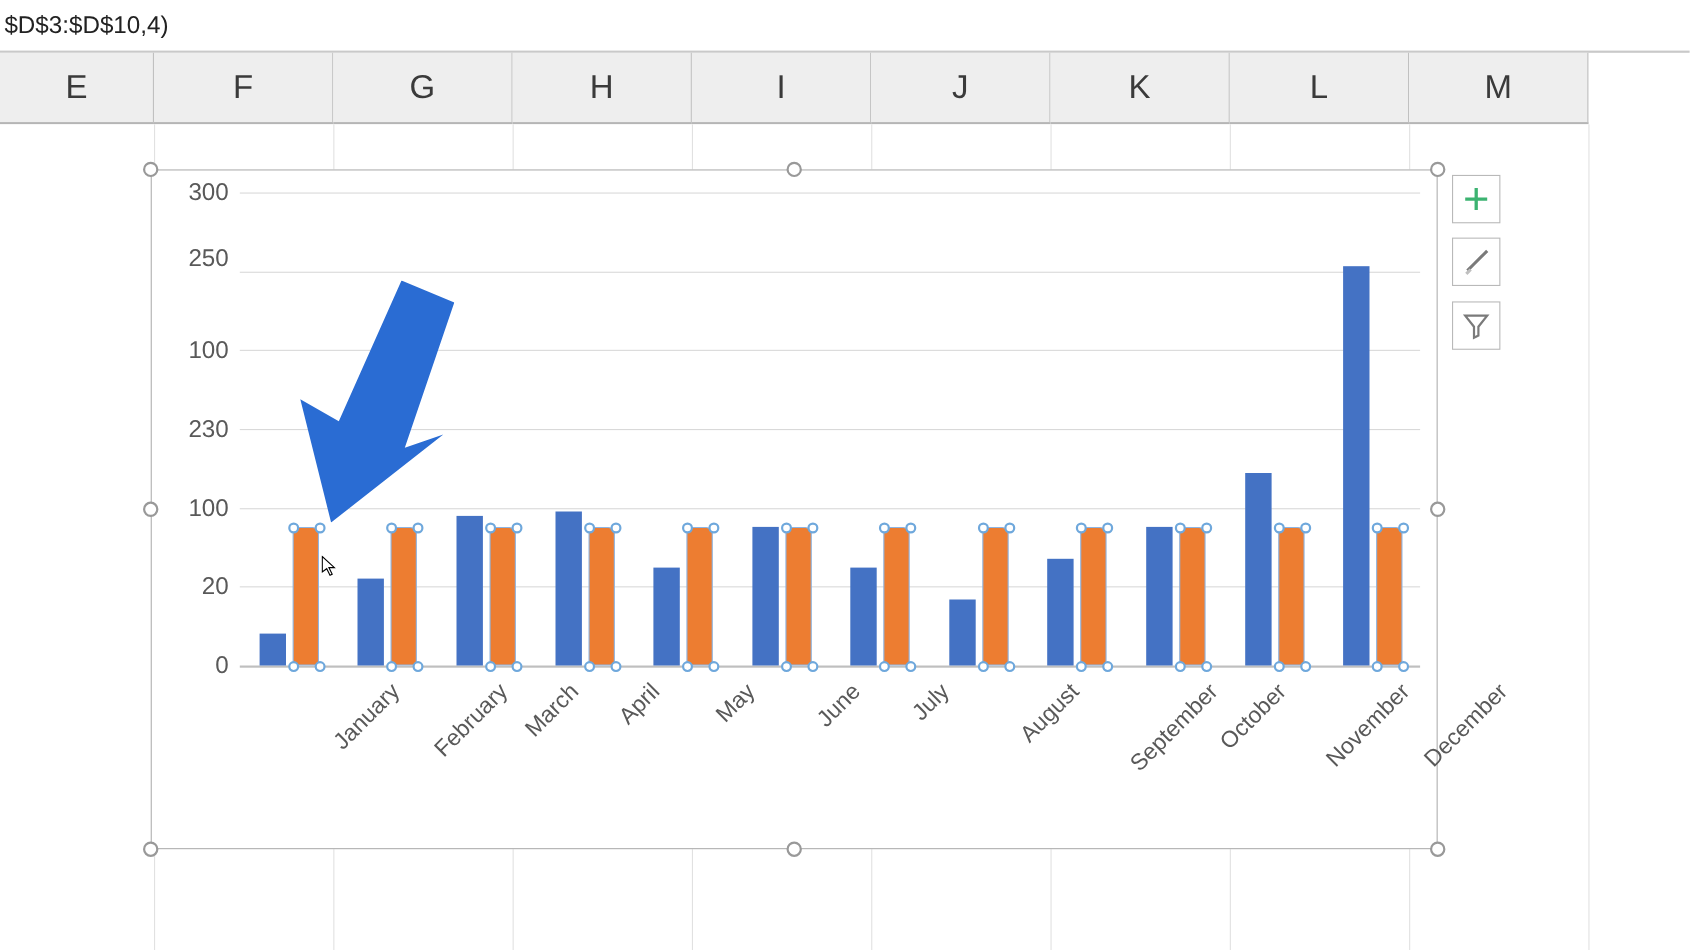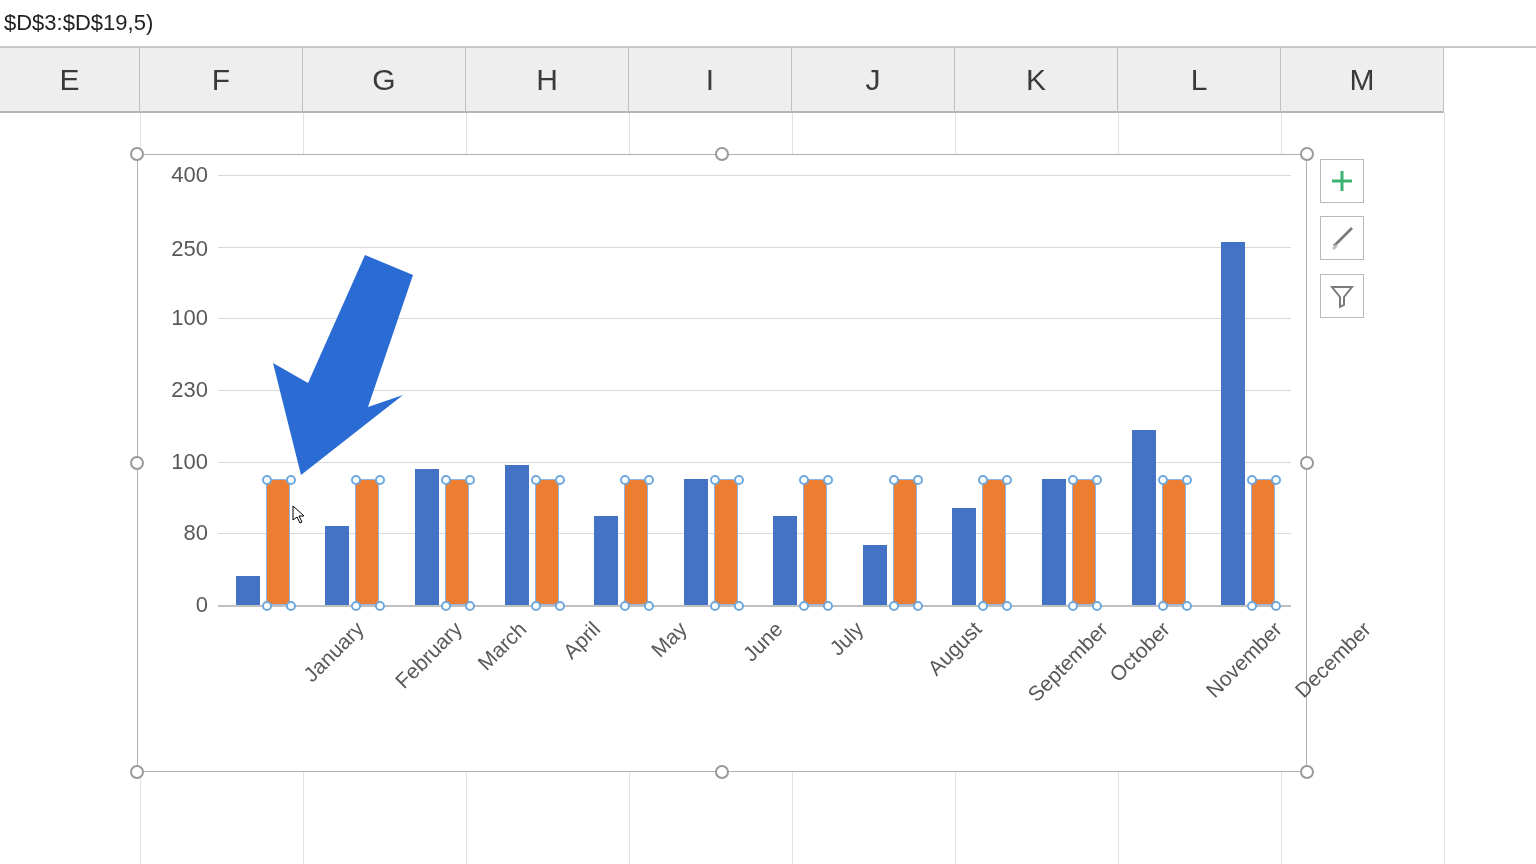--- a/index.html
+++ b/index.html
@@ -166,21 +166,21 @@
   .mouse-cursor {
     position: absolute;
     width: 14px; height: 20px;
     pointer-events: none;
   }
 </style>
 </head>
 <body>
 
 <div class="formula-strip">
-  <span class="formula-text">$D$3:$D$19,5)</span>
+  <span class="formula-text">$D$3:$D$10,4)</span>
 </div>
 
 <div class="col-header-row" id="colrow">
     <div class="col-header" style="width: 140px;">E</div>
     <div class="col-header" style="width: 163px;">F</div>
     <div class="col-header" style="width: 163px;">G</div>
     <div class="col-header" style="width: 163px;">H</div>
     <div class="col-header" style="width: 163px;">I</div>
     <div class="col-header" style="width: 163px;">J</div>
     <div class="col-header" style="width: 163px;">K</div>
@@ -198,31 +198,31 @@
     <div class="grid-col-line" style="left: 1118px;"></div>
     <div class="grid-col-line" style="left: 1281px;"></div>
     <div class="grid-col-line" style="left: 1444px;"></div>
   </div>
 
 <div class="chart-frame" id="chartframe">
   <div class="plot-area" id="plot">
       <div class="plot-gridline axis" style="top: 430px;"></div>
       <div class="y-label" style="top: 430px;">0</div>
       <div class="plot-gridline" style="top: 358.333px;"></div>
-      <div class="y-label" style="top: 358.333px;">80</div>
+      <div class="y-label" style="top: 358.333px;">20</div>
       <div class="plot-gridline" style="top: 286.667px;"></div>
       <div class="y-label" style="top: 286.667px;">100</div>
       <div class="plot-gridline" style="top: 215px;"></div>
       <div class="y-label" style="top: 215px;">230</div>
       <div class="plot-gridline" style="top: 143.333px;"></div>
       <div class="y-label" style="top: 143.333px;">100</div>
       <div class="plot-gridline" style="top: 71.6667px;"></div>
-      <div class="y-label" style="top: 74px;">250</div>
+      <div class="y-label" style="top: 60px;">250</div>
       <div class="plot-gridline" style="top: 0px;"></div>
-      <div class="y-label" style="top: 0px;">400</div>
+      <div class="y-label" style="top: 0px;">300</div>
       <div class="bar-group" style="left: 17.7917px;">
         <div class="bar bar-blue" style="height: 28.6667px;"></div>
         <div class="bar bar-orange" style="height: 126.133px;">
           <div class="dp-handle" style="left: -5px; top: -5px;"></div>
           <div class="dp-handle" style="left: 19px; top: -5px;"></div>
           <div class="dp-handle" style="left: -5px; top: 121.133px;"></div>
           <div class="dp-handle" style="left: 19px; top: 121.133px;"></div>
         </div>
       </div>
       <div class="bar-group" style="left: 107.375px;">

